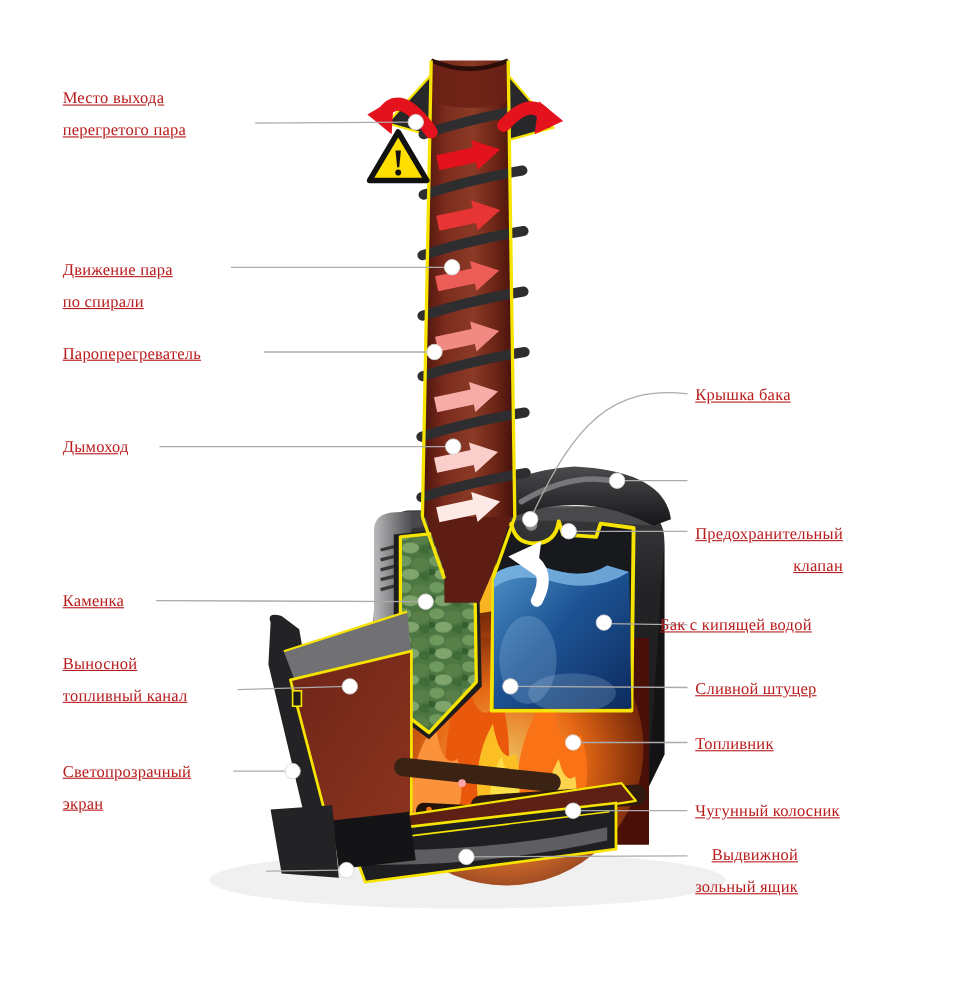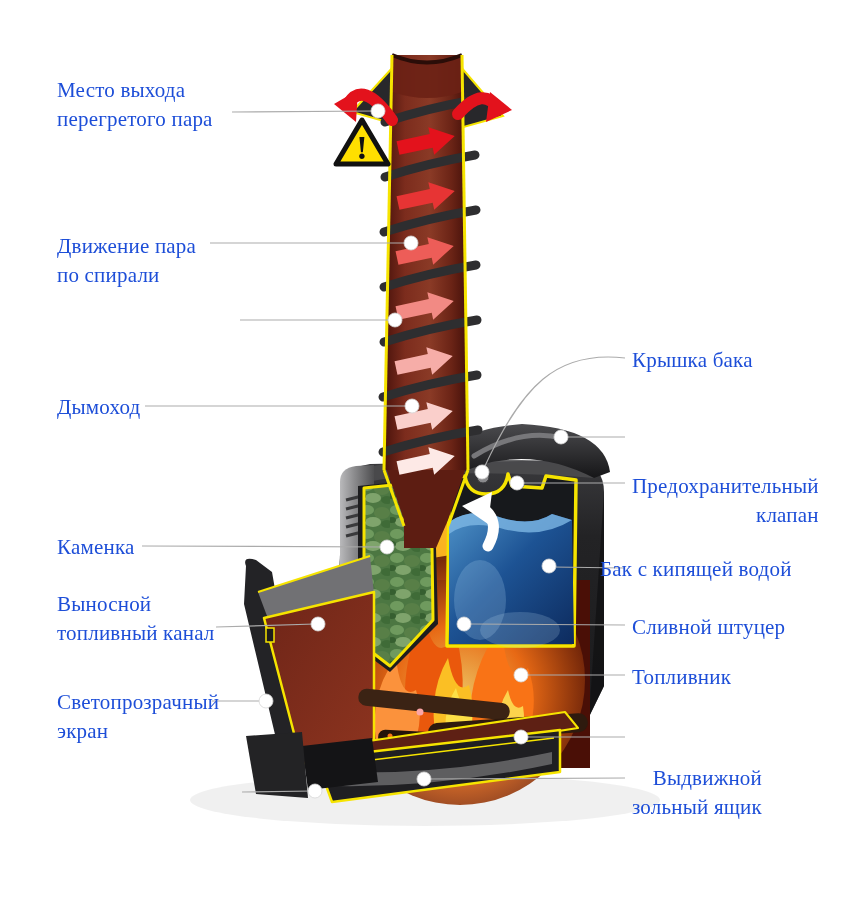--- a/index.html
+++ b/index.html
@@ -1,22 +1,22 @@
 <!DOCTYPE html>
 <html><head>
 <meta charset="utf-8">
 <style>
   html,body{margin:0;padding:0;background:#ffffff;}
   #stage{
     position:relative;width:868px;height:898px;background:#ffffff;overflow:hidden;
     font-family:"Liberation Serif","DejaVu Serif",serif;
   }
   .lbl{
-    position:absolute;color:#1d4ed8;font-size:21px;line-height:29px;
-    white-space:pre-line;letter-spacing:.2px;
+    position:absolute;color:#b91c1c;font-size:15px;line-height:29px;
+    white-space:pre-line;letter-spacing:.2px;text-decoration:underline;
   }
   .lbl.right{text-align:right;}
   svg{position:absolute;left:0;top:0;}
 </style>
 </head>
 <body>
 
 <div id="stage">
 
   <svg width="868" height="898" viewBox="0 0 868 898">
@@ -272,29 +272,31 @@
         <circle cx="521" cy="675" r="7"></circle>
       <circle cx="521" cy="737" r="7"></circle>
         <circle cx="424" cy="779" r="7"></circle>
     </g>
   </svg>
 
   <div class="lbl left" style="left:57px;top:76px">Место выхода
 перегретого пара</div>
   <div class="lbl left" style="left:57px;top:232px">Движение пара
 по спирали</div>
+  <div class="lbl left" style="left:57px;top:308px">Пароперегреватель</div>
   <div class="lbl left" style="left:57px;top:393px">Дымоход</div>
   <div class="lbl left" style="left:57px;top:533px">Каменка</div>
   <div class="lbl left" style="left:57px;top:590px">Выносной
 топливный канал</div>
   <div class="lbl left" style="left:57px;top:688px">Светопрозрачный
 экран</div>
 
   <div class="lbl right" style="left:632px;top:346px">Крышка бака</div>
   <div class="lbl right" style="left:632px;top:472px">Предохранительный
 клапан</div>
   <div class="lbl right" style="left:600px;top:555px">Бак с кипящей водой</div>
   <div class="lbl right" style="left:632px;top:613px">Сливной штуцер</div>
   <div class="lbl right" style="left:632px;top:663px">Топливник</div>
+  <div class="lbl right" style="left:632px;top:724px">Чугунный колосник</div>
   <div class="lbl right" style="left:632px;top:764px">Выдвижной
 зольный ящик</div>
 
 </div>
 
 </body></html>

